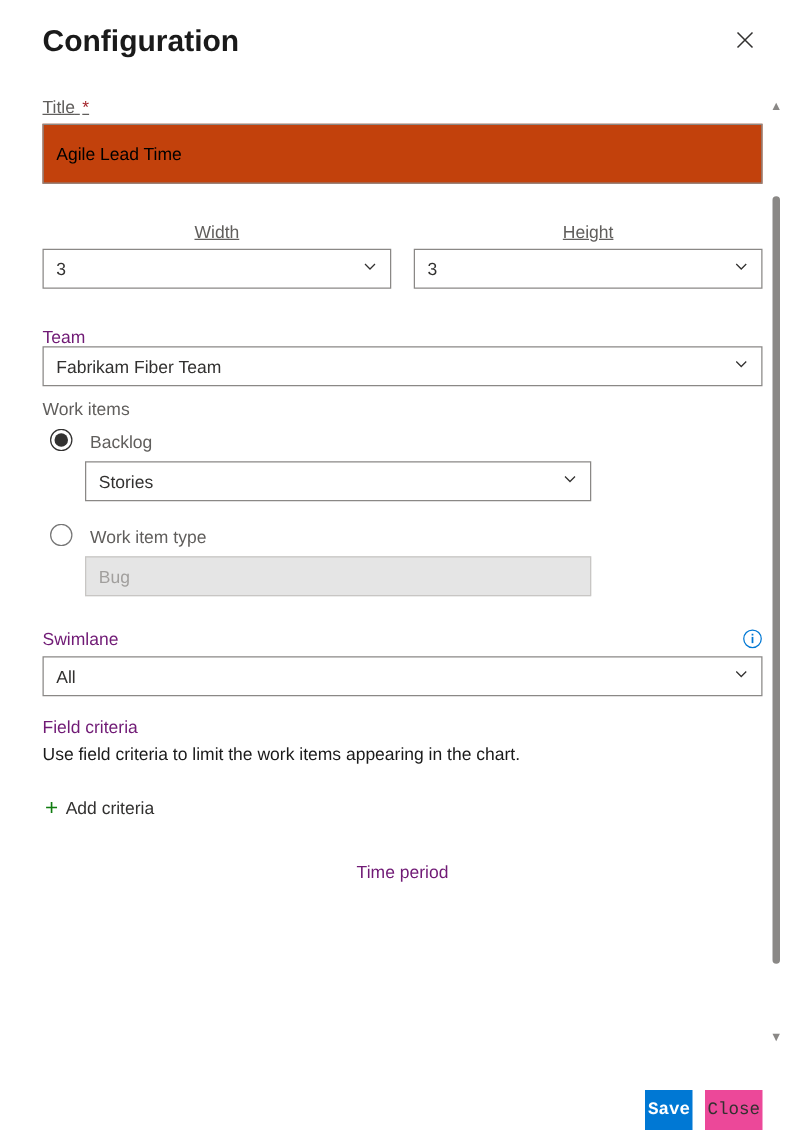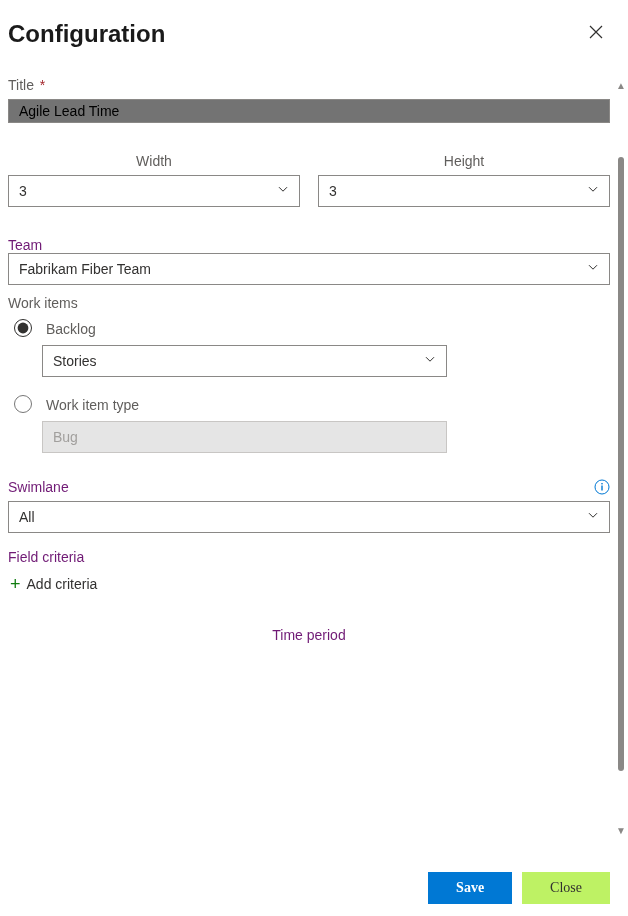--- a/index.html
+++ b/index.html
@@ -11,21 +11,21 @@
       font-family: "Segoe UI", -apple-system, BlinkMacSystemFont, sans-serif;
       font-size: 14px;
       color: #323130;
       background: #fff;
       width: 628px;
       height: 916px;
       position: relative;
       overflow: hidden;
     }
     .panel {
-      padding: 18px 18px 0 8px;
+      padding: 18px 18px 0 34px;
       height: 850px;
       overflow-y: auto;
       position: relative;
     }
     .header-row {
       display: flex;
       justify-content: space-between;
       align-items: center;
       margin-bottom: 28px;
     }
@@ -41,33 +41,34 @@
       padding: 6px;
       display: flex;
       align-items: center;
       justify-content: center;
     }
     .label {
       font-size: 14px;
       color: #605e5c;
       display: block;
       margin-bottom: 6px;
+      text-decoration: underline;
     }
     .label .req {
       color: #a4262c;
       margin-left: 2px;
     }
     .text-input {
       width: 100%;
-      height: 24px;
+      height: 48px;
       border: 1px solid #8a8886;
       padding: 0 10px;
       font-size: 14px;
       font-family: inherit;
-      background: #737373;
+      background: #c2410c;
     }
     .field-group {
       margin-bottom: 30px;
     }
     .two-col {
       display: flex;
       gap: 18px;
       text-align: center;
     }
     .two-col > div {
@@ -168,33 +169,33 @@
     }
     .footer {
       position: absolute;
       bottom: 12px;
       right: 18px;
       display: flex;
       gap: 10px;
     }
     .btn {
       height: 32px;
-      padding: 0 28px;
+      padding: 0 2px;
       border: none;
       font-size: 14px;
-      font-family: Liberation Serif, serif;
+      font-family: Liberation Mono, monospace;
       cursor: pointer;
     }
     .btn-primary {
       background: #0078d4;
       color: #fff;
       font-weight: 600;
     }
     .btn-default {
-      background: #bef264;
+      background: #ec4899;
       color: #323130;
     }
     .scrollbar-track {
       position: absolute;
       right: 0px;
       top: 80px;
       bottom: 80px;
       width: 14px;
       display: flex;
       flex-direction: column;
@@ -319,20 +320,21 @@
       <span class="select-caret">
         <svg width="12" height="12" viewBox="0 0 12 12">
             <path d="M2 4 L6 8 L10 4" stroke="#323130" stroke-width="1" fill="none"></path>
           </svg>
       </span>
     </div>
   </div>
 
   <div class="section">
     <div class="section-label">Field criteria</div>
+    <div class="helper-text">Use field criteria to limit the work items appearing in the chart.</div>
     <button class="add-link">
       <span class="plus">+</span>
       <span>Add criteria</span>
     </button>
   </div>
 
   <div class="section" style="margin-top:30px;text-align:center;">
     <div class="section-label">Time period</div>
   </div>
 

